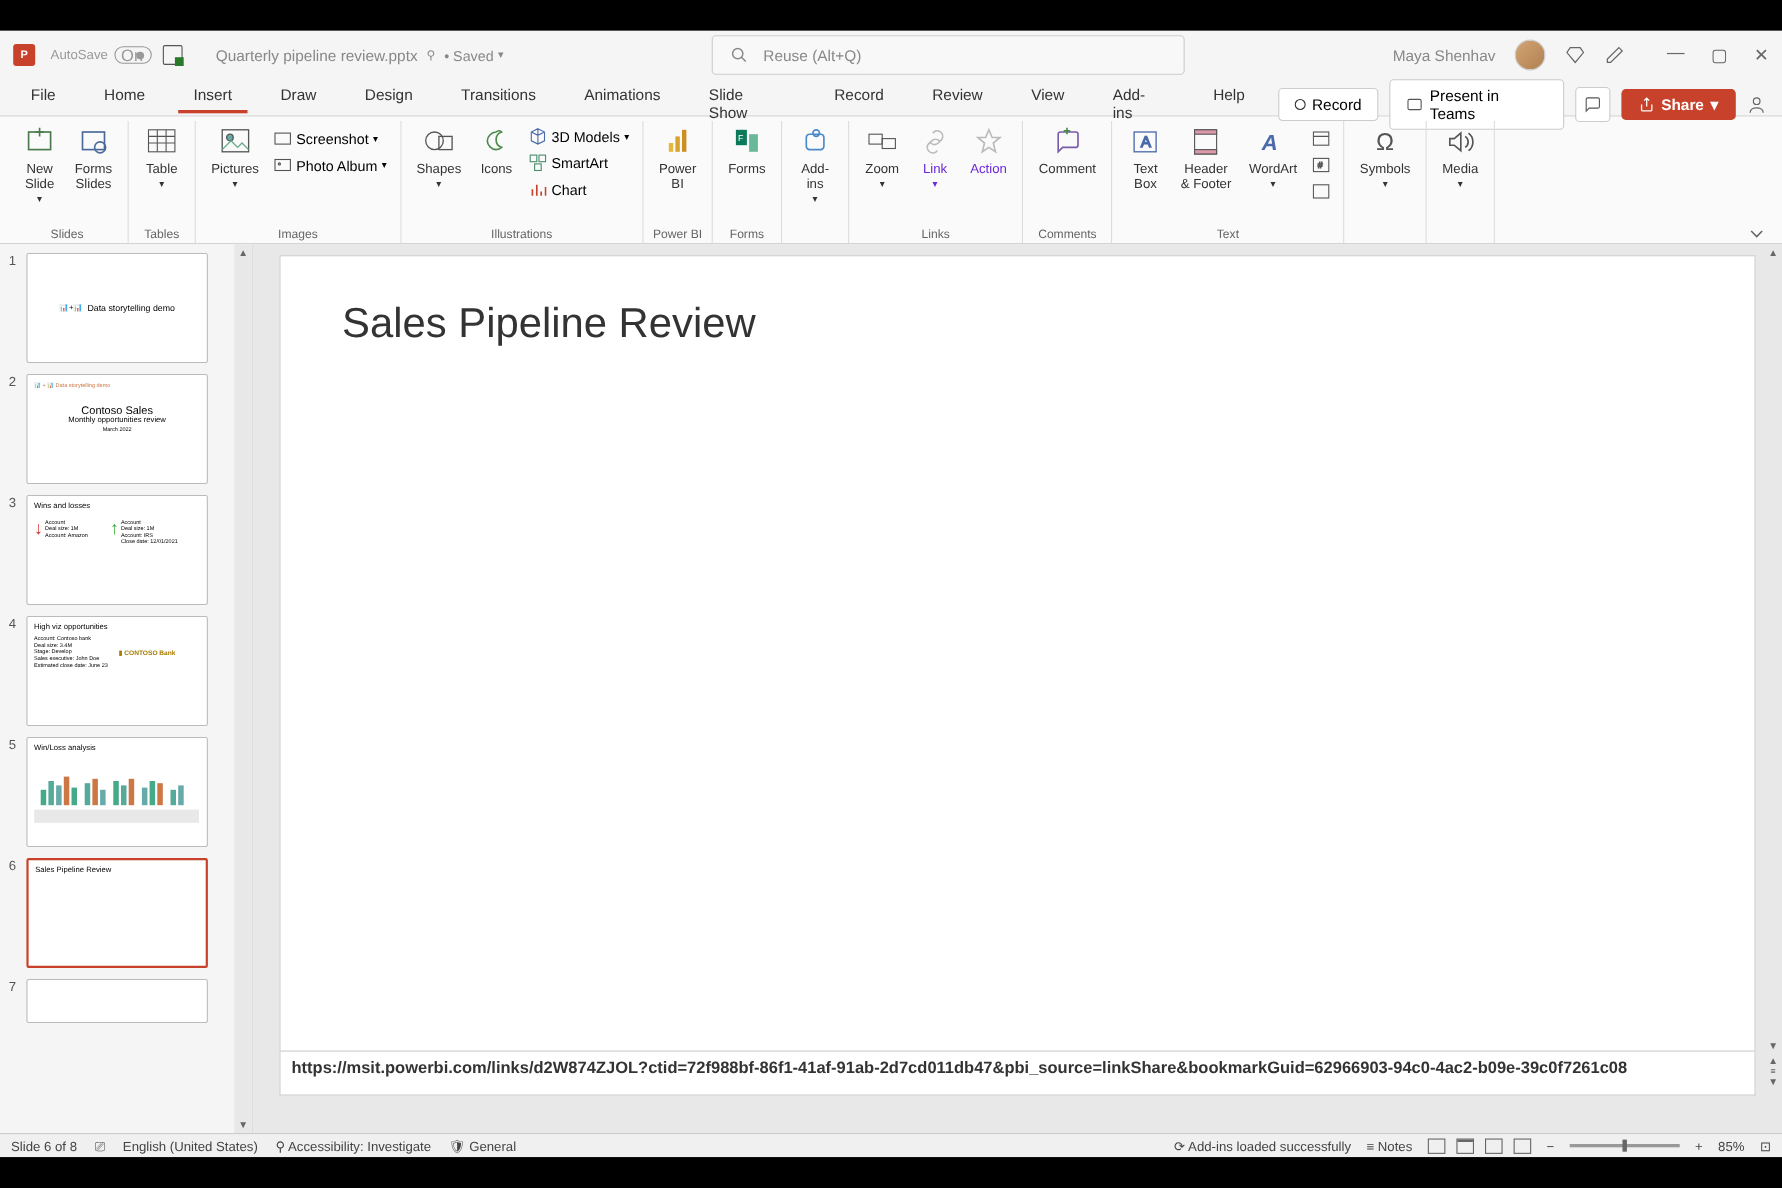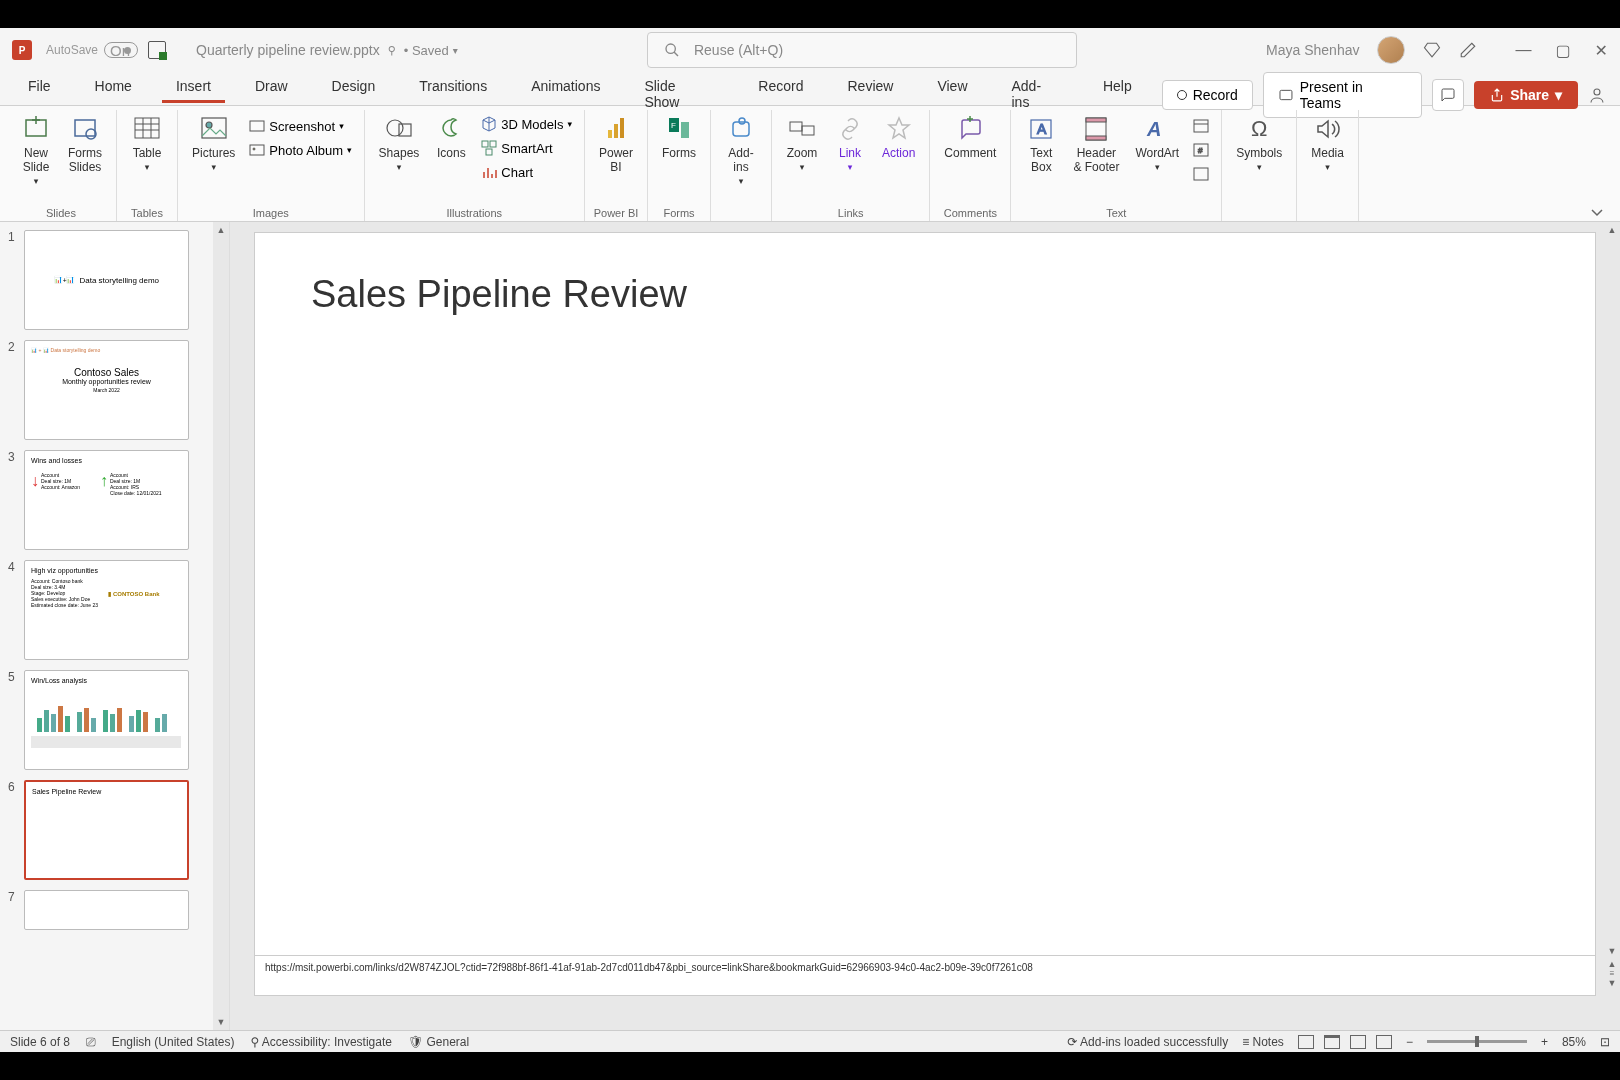--- a/index.html
+++ b/index.html
@@ -60,21 +60,21 @@
   .thumb-num { font-size: 12px; color: #555; width: 10px; }
   .thumb { width: 165px; height: 100px; background: #fff; border: 1px solid #bbb; border-radius: 2px; padding: 6px; font-size: 7px; position: relative; }
   .thumb.selected { border: 2.5px solid #c8412b; }
   .thumb-title-big { font-size: 10px; text-align: center; margin-top: 26px; }
   .thumb-title-sm { font-size: 7px; margin-bottom: 4px; }
   
   .canvas-area { flex: 1; background: #e8e8e8; position: relative; display: flex; flex-direction: column; }
   .canvas-scroll-v { width: 16px; position: absolute; right: 0; top: 0; bottom: 42px; background: #e8e8e8; }
   .slide-canvas { margin: 10px 24px 0 24px; background: #fff; height: 724px; border: 1px solid #ccc; padding: 40px 56px; position: relative; }
   .slide-title-text { font-size: 38px; font-weight: 300; color: #333; }
-  .notes-area { height: 40px; margin: 0 24px; background: #fff; border: 1px solid #ccc; border-top: none; padding: 6px 10px; font-size: 10px; color: #333; overflow: hidden; white-space: nowrap; }
+  .notes-area { height: 40px; margin: 0 24px; background: #fff; border: 1px solid #ccc; border-top: none; padding: 6px 10px; font-size: 15px; color: #333; overflow: hidden; white-space: nowrap; font-weight: bold; }
   
   
   .statusbar { height: 22px; background: #f0f0f0; border-top: 1px solid #ccc; display: flex; align-items: center; padding: 0 10px; font-size: 12px; color: #444; gap: 16px; }
   .status-right { margin-left: auto; display: flex; align-items: center; gap: 14px; }
   .zoom-slider { width: 100px; height: 3px; background: #999; position: relative; }
   .zoom-handle { position: absolute; left: 48px; top: -4px; width: 4px; height: 11px; background: #666; }
   .view-icons { display: flex; gap: 10px; }
   .view-icon { width: 16px; height: 14px; border: 1px solid #666; }
   
   svg { display: block; }

